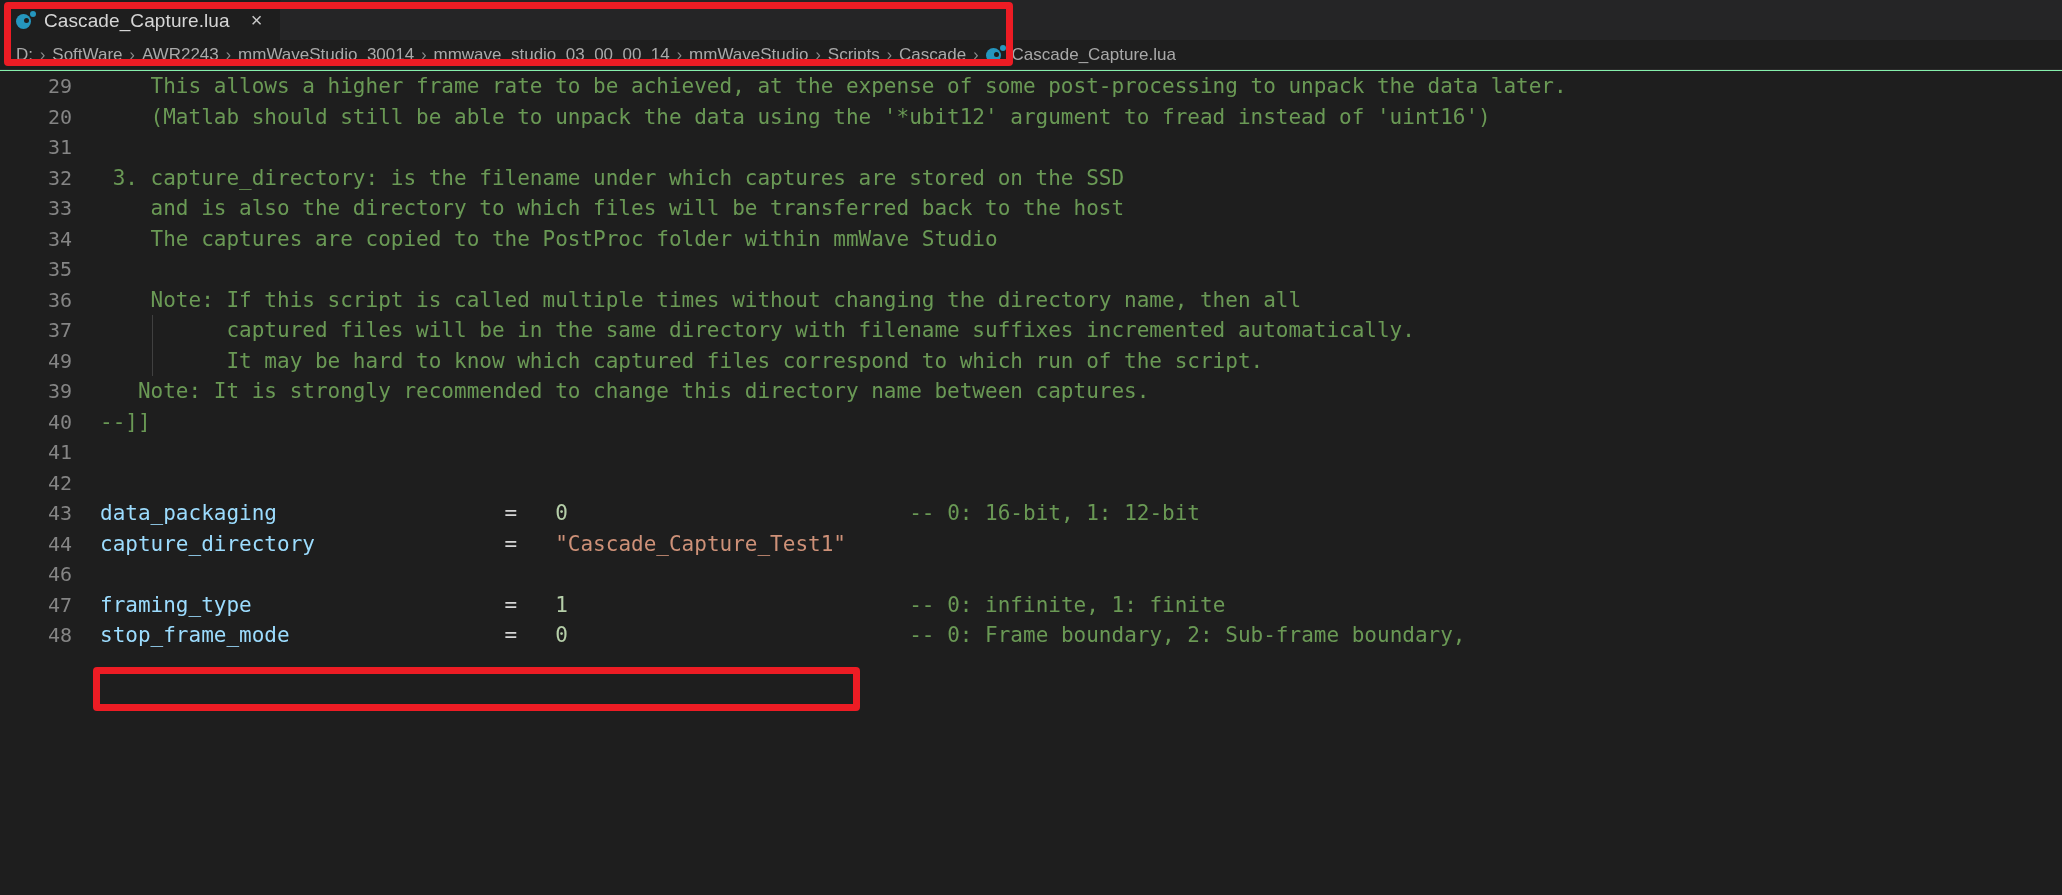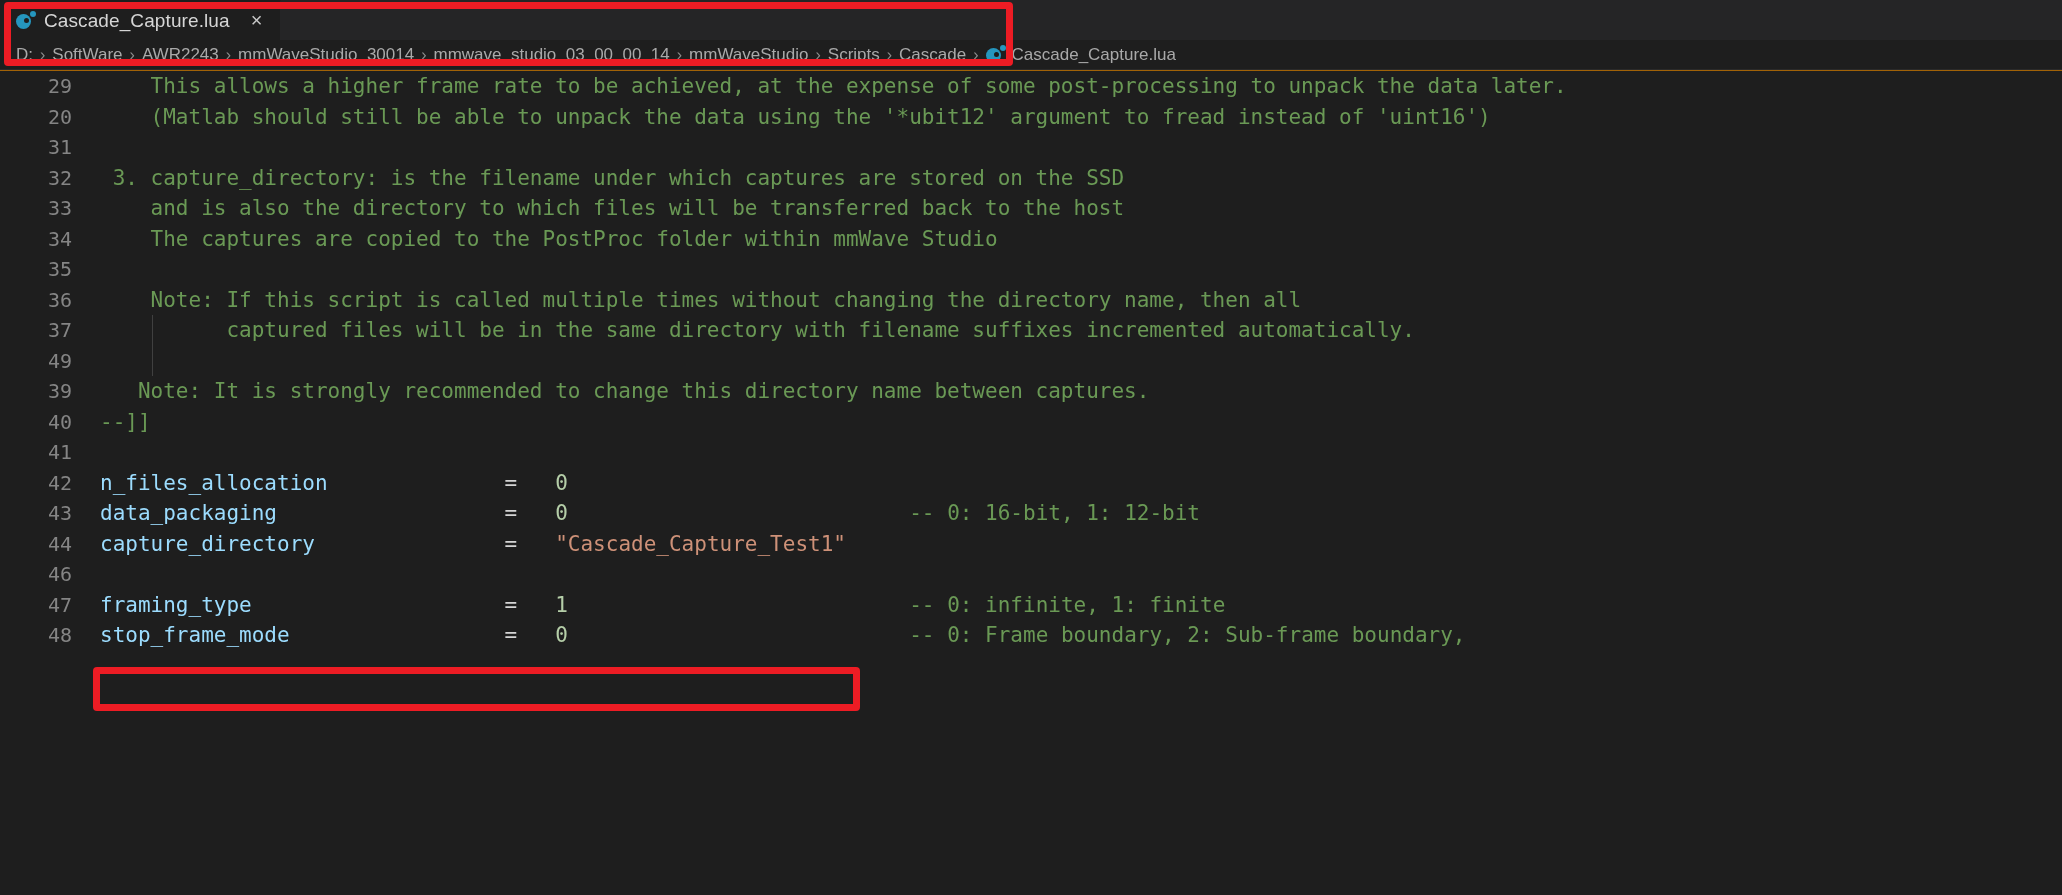--- a/index.html
+++ b/index.html
@@ -11,21 +11,21 @@
     width: 2062px;
     height: 895px;
     overflow: hidden;
     font-family: "DejaVu Sans Mono", monospace;
   }
 
   #app {
     position: relative;
     width: 2062px;
     height: 835px;
-    background: #a16207;
+    background: #86efac;
     border-radius: 6px;
   }
 
   
   .tabbar {
     position: absolute;
     left: 0; top: 0;
     width: 2062px;
     height: 40px;
     background: #252526;
@@ -256,25 +256,25 @@
   <div class="editor" id="editor">
       <div class="code-line"><span class="ln">29</span><span class="ltext"><span class="cm">    This allows a higher frame rate to be achieved, at the expense of some post-processing to unpack the data later.</span></span></div>
       <div class="code-line"><span class="ln">20</span><span class="ltext"><span class="cm">    (Matlab should still be able to unpack the data using the '*ubit12' argument to fread instead of 'uint16')</span></span></div>
       <div class="code-line"><span class="ln">31</span></div>
       <div class="code-line"><span class="ln">32</span><span class="ltext"><span class="cm"> 3. capture_directory: is the filename under which captures are stored on the SSD</span></span></div>
       <div class="code-line"><span class="ln">33</span><span class="ltext"><span class="cm">    and is also the directory to which files will be transferred back to the host</span></span></div>
       <div class="code-line"><span class="ln">34</span><span class="ltext"><span class="cm">    The captures are copied to the PostProc folder within mmWave Studio</span></span></div>
       <div class="code-line"><span class="ln">35</span><span class="ltext"></span></div>
       <div class="code-line"><span class="ln">36</span><span class="ltext"><span class="cm">    Note: If this script is called multiple times without changing the directory name, then all</span></span></div>
       <div class="code-line"><span class="ln">37</span><span class="guide" style="left: 152px;"></span><span class="ltext"><span class="cm">          captured files will be in the same directory with filename suffixes incremented automatically.</span></span></div>
-      <div class="code-line"><span class="ln">49</span><span class="guide" style="left: 152px;"></span></div>
+      <div class="code-line"><span class="ln">49</span><span class="guide" style="left: 152px;"></span><span class="ltext"><span class="cm">          It may be hard to know which captured files correspond to which run of the script.</span></span></div>
       <div class="code-line"><span class="ln">39</span><span class="ltext"><span class="cm">   Note: It is strongly recommended to change this directory name between captures.</span></span></div>
       <div class="code-line"><span class="ln">40</span><span class="ltext"><span class="cm">--]]</span></span></div>
       <div class="code-line"><span class="ln">41</span><span class="ltext"></span></div>
-      <div class="code-line"><span class="ln">42</span><span class="ltext"><span class="var">n_files_allocation</span><span class="op">              </span><span class="op">=</span><span class="op">   </span><span class="num">0</span></span></div>
+      <div class="code-line"><span class="ln">42</span></div>
       <div class="code-line"><span class="ln">43</span><span class="ltext"><span class="var">data_packaging</span><span class="op">                  </span><span class="op">=</span><span class="op">   </span><span class="num">0</span><span class="op">                           </span><span class="cm">-- 0: 16-bit, 1: 12-bit</span></span></div>
       <div class="code-line"><span class="ln">44</span><span class="ltext"><span class="var">capture_directory</span><span class="op">               </span><span class="op">=</span><span class="op">   </span><span class="str">"Cascade_Capture_Test1"</span></span></div>
       <div class="code-line"><span class="ln">46</span><span class="ltext"></span></div>
       <div class="code-line"><span class="ln">47</span><span class="ltext"><span class="var">framing_type</span><span class="op">                    </span><span class="op">=</span><span class="op">   </span><span class="num">1</span><span class="op">                           </span><span class="cm">-- 0: infinite, 1: finite</span></span></div>
       <div class="code-line"><span class="ln">48</span><span class="ltext"><span class="var">stop_frame_mode</span><span class="op">                 </span><span class="op">=</span><span class="op">   </span><span class="num">0</span><span class="op">                           </span><span class="cm">-- 0: Frame boundary, 2: Sub-frame boundary,</span></span></div>
     </div>
 
   <div class="redbox" id="redbox-breadcrumb" style="border-color: rgb(237, 28, 36);"></div>
   <div class="redbox" id="redbox-capture-dir" style="border-color: rgb(237, 28, 36);"></div>
 

